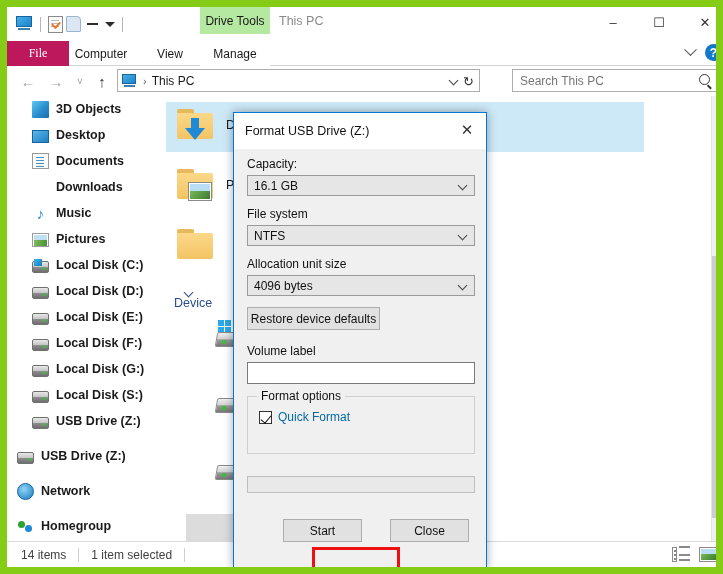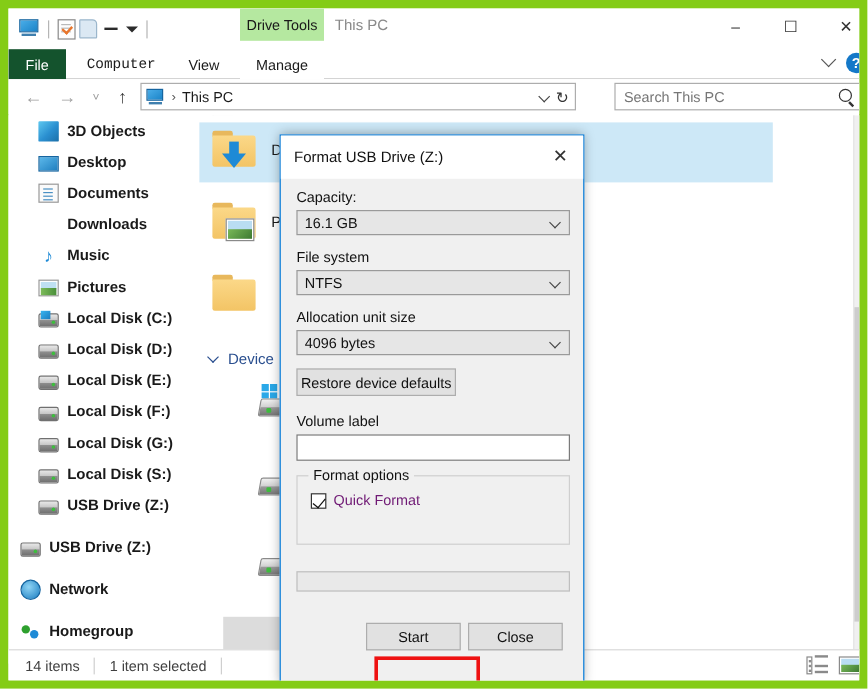--- a/index.html
+++ b/index.html
@@ -73,23 +73,23 @@
   
   .ribbon {
     position: absolute; top: 34px; left: 0; width: 721px; height: 25px;
     background: #ffffff; border-bottom: 1px solid #d4d4d4;
   }
   .tab {
     position: absolute; top: 0; height: 25px; display: flex; align-items: center;
     justify-content: center; font-size: 12px; color: #1a1a1a;
   }
   .tab-file {
-    left: 0; width: 48px; background: #14532d; color: #fff;
-  }
-  .tab-computer { left: 56px; width: 76px; font-family: Liberation Mono, monospace; }
+    left: 0; width: 62px; background: #be185d; color: #fff; font-family: Liberation Serif, serif;
+  }
+  .tab-computer { left: 56px; width: 76px; }
   .tab-view { left: 138px; width: 50px; }
   .tab-manage { left: 193px; width: 70px; background:#fff; }
   .ribbon-right { position: absolute; right: 6px; top: 3px; display: flex; align-items: center; gap: 10px; }
   .chev-down { width: 9px; height: 9px; border-right: 1.6px solid #555; border-bottom: 1.6px solid #555;
                transform: rotate(45deg) translate(-2px,-2px); }
   .help-circle {
     width: 17px; height: 17px; border-radius: 50%; background: #1478c8; color: #fff;
     font-size: 12px; font-weight: bold; display:flex; align-items:center; justify-content:center;
   }
 
@@ -330,25 +330,25 @@
   }
   .chk-row { display: flex; align-items: center; margin: 13px 0 0 11px; }
   .chk-box {
     width: 13px; height: 13px; background: #fff; border: 1px solid #333; position: relative;
     flex: 0 0 13px;
   }
   .chk-box::after {
     content: ""; position: absolute; left: 3px; top: 1px; width: 5px; height: 9px;
     border-right: 1.6px solid #111; border-bottom: 1.6px solid #111; transform: rotate(40deg);
   }
-  .chk-label { font-size: 12px; color: #701a75; margin-left: 6px; }
+  .chk-label { font-size: 12px; color: #0369a1; margin-left: 6px; }
   .progress {
     width: 228px; height: 17px; background: #e9e9e9; border: 1px solid #bfbfbf; margin-bottom: 26px;
   }
-  .dlg-btns { display: flex; gap: 6px; justify-content: flex-end; padding-right: 4px; }
+  .dlg-btns { display: flex; gap: 28px; justify-content: flex-end; padding-right: 4px; }
   .dbtn {
     width: 79px; height: 23px; background: #e1e1e1; border: 1px solid #adadad;
     font-size: 12px; color: #111; display: flex; align-items: center; justify-content: center;
   }
   .highlight-ring {
     position: absolute; border: 3px solid #ee1111; pointer-events: none;
   }
 </style>
 </head>
 <body>
@@ -520,21 +520,21 @@
       <span class="folder-label">Pictures</span>
     </div>
 
     <div class="folder-item" style="left:10px;top:132px;">
       <div class="folder-ico">
         <div class="tab-f"></div>
           <div class="body-f"></div>
       </div>
     </div>
 
-    <div class="group-hdr" style="left:8px;top:196px;">
+    <div class="group-hdr" style="left:8px;top:196px;flex-direction:column;">
       <div class="grp-chev"></div>
       <span>Device</span>
     </div>
 
     <div class="dev-item" style="left:48px;top:222px;">
       <div class="dev-ico sys">
         <div class="win">
             <i></i>
             <i></i>
             <i></i>

